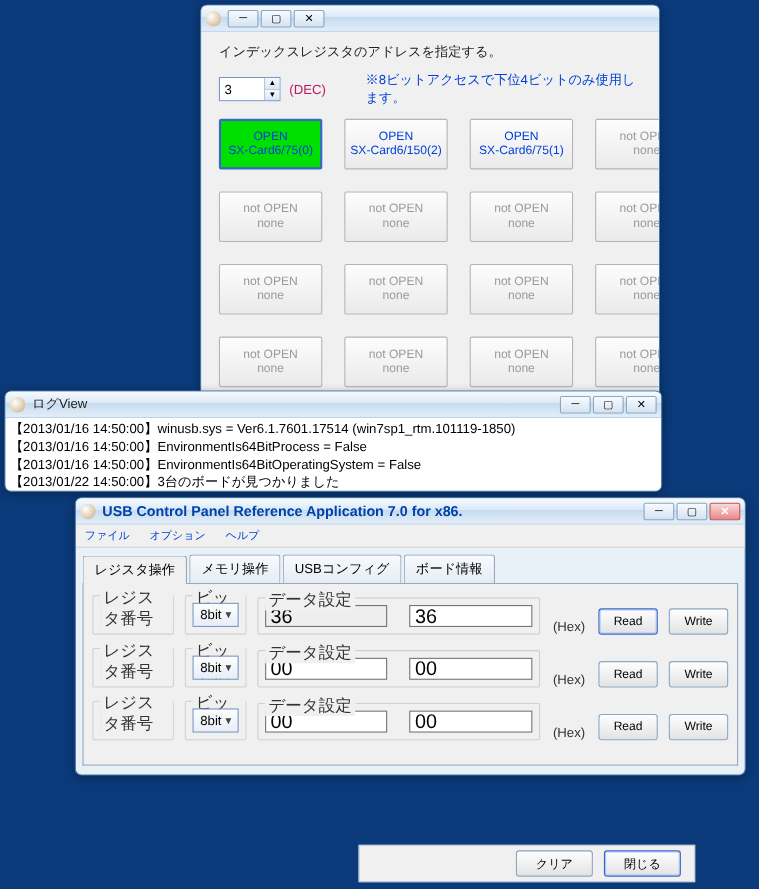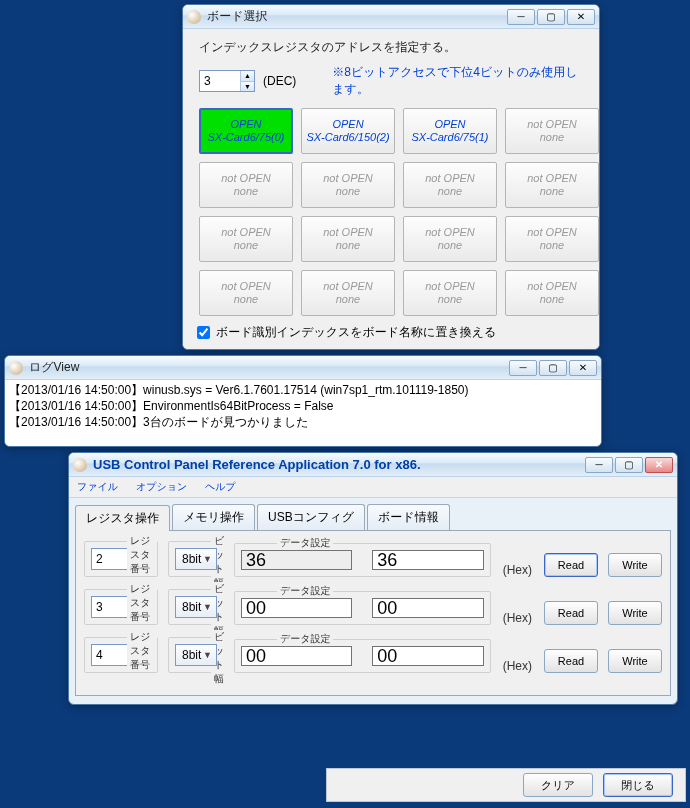--- a/index.html
+++ b/index.html
@@ -62,28 +62,27 @@
     outline: none;
   }
   .spinbtns { display: flex; flex-direction: column; width: 14px; }
   .spinbtns span {
     flex: 1; background: linear-gradient(#f6faff,#d7e6f5);
     border-left: 1px solid #b3c7dd;
     display: flex; align-items:center; justify-content:center;
     font-size: 7px; cursor: pointer;
   }
   .spinbtns span:first-child { border-bottom: 1px solid #b3c7dd; }
-  .declbl { color: #000000; }
+  .declbl { color: #be185d; }
   .note { color: #0040d8; margin-left: 28px; }
   .boardgrid {
     display: grid;
     grid-template-columns: repeat(4, 94px);
-    gap: 8px;
+    gap: 20px;
     margin: 0 6px 8px;
-    font-style: italic;
   }
   .boardcell {
     height: 46px; border: 1px solid #b5b5b5;
     border-radius: 2px;
     display: flex; flex-direction: column;
     align-items: center; justify-content: center;
     font-size: 11px; line-height: 13px; text-align: center;
     background: linear-gradient(#fdfdfd,#eaeaea);
     cursor: pointer; white-space: pre-line;
   }
@@ -125,21 +124,21 @@
     margin-right: 2px;
     cursor: pointer;
   }
   .tab.active { background: #f0f0f0; position: relative; top: 1px; }
   .tabbody {
     background: #f0f0f0; border: 1px solid #9aa8b8; border-top: none;
     margin: 0 6px 8px 6px; padding: 10px 8px;
   }
   .regrow { display: flex; align-items: flex-end; gap: 10px; margin-bottom: 12px; }
   .fg { border: 1px solid #d0d0d0; padding: 6px 6px 6px 6px; position: relative; border-radius: 2px; }
-  .fg .lgnd { position: absolute; top: -8px; left: 6px; background: #f0f0f0; padding: 0 3px; font-size: 10px; color: #333; margin-left: 36px; }
+  .fg .lgnd { position: absolute; top: -8px; left: 6px; background: #f0f0f0; padding: 0 3px; font-size: 15px; color: #333; }
   .fg-reg { width: 74px; }
   .fg-bit { width: 56px; }
   .fg-data { flex: 1; display: flex; gap: 20px; align-items: flex-end; }
   .txt {
     height: 20px; border: 1px solid #737373; background: #fff;
     padding: 2px 4px; font-size: 18px; width: 100%;
   }
   .txt.ro { background: #eeeeee; }
   .sel {
     height: 22px; border: 1px solid #7a9ac5; background: linear-gradient(#fdfdfd,#e8eef6);
@@ -154,34 +153,33 @@
     border: 1px solid #8aa7c4; border-radius: 3px;
     padding: 0 10px; font-size: 11px; cursor: pointer;
     display: inline-flex; align-items: center; justify-content: center;
   }
   .btn.primary { border: 1px solid #3a66c8; box-shadow: 0 0 0 1px #a5c7ff inset; }
   .btnrow-bottom { display: flex; justify-content: space-between; margin-top: 6px; }
 
   
   .outer-bottom {
     position: absolute; left: 326px; bottom: 6px;
-    width: 360px; height: 34px;
+    width: 306px; height: 34px;
     background: #f0f0f0;
     border: 1px solid #bcc8d6;
     display: flex; align-items: center; justify-content: flex-end;
     gap: 10px; padding-right: 12px;
   }
 </style>
 </head>
 <body>
 
 <div id="w1" class="window">
   <div class="titlebar">
     <span class="icon"></span>
-    <span class="title">ボード選択</span>
     <div class="winbtns">
       <div class="winbtn">─</div>
       <div class="winbtn">▢</div>
       <div class="winbtn">✕</div>
     </div>
   </div>
   <div class="content">
     <div class="hdr-row">インデックスレジスタのアドレスを指定する。</div>
     <div class="idxrow">
       <div class="spinwrap">
@@ -241,21 +239,22 @@
     <span class="title">ログView</span>
     <div class="winbtns">
       <div class="winbtn">─</div>
       <div class="winbtn">▢</div>
       <div class="winbtn">✕</div>
     </div>
   </div>
   <div class="content" id="logcontent">
       <div class="logline">【2013/01/16 14:50:00】winusb.sys = Ver6.1.7601.17514 (win7sp1_rtm.101119-1850)</div>
       <div class="logline">【2013/01/16 14:50:00】EnvironmentIs64BitProcess = False</div>
-      <div class="logline">【2013/01/16 14:50:00】3台のボードが見つかりました</div>
+      <div class="logline">【2013/01/16 14:50:00】EnvironmentIs64BitOperatingSystem = False</div>
+      <div class="logline">【2013/01/22 14:50:00】3台のボードが見つかりました</div>
     </div>
 </div>
 
 <div id="w3" class="window">
   <div class="titlebar">
     <span class="icon"></span>
     <span class="title">USB Control Panel Reference Application 7.0 for x86.</span>
     <div class="winbtns">
       <div class="winbtn">─</div>
       <div class="winbtn">▢</div>

